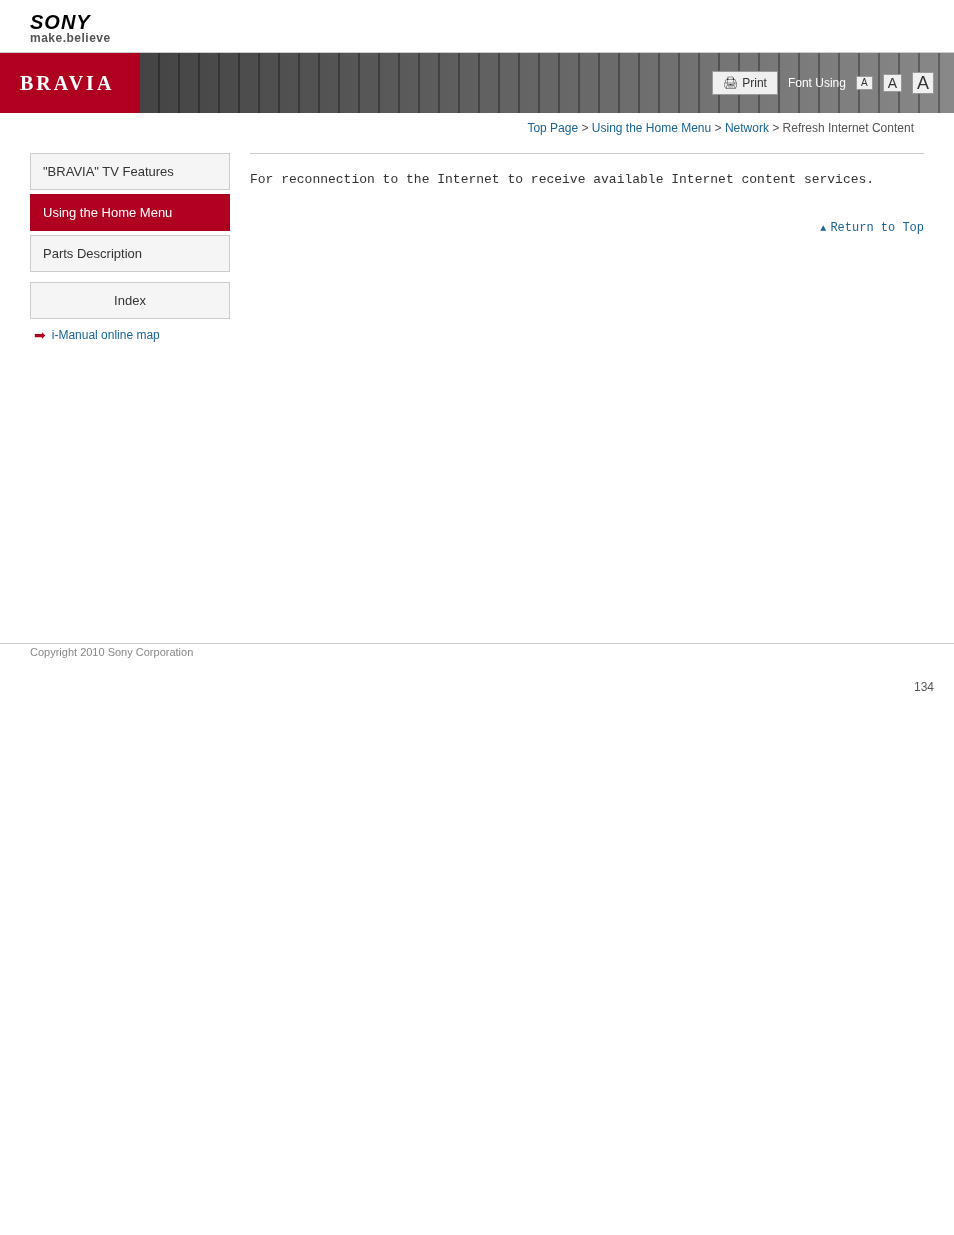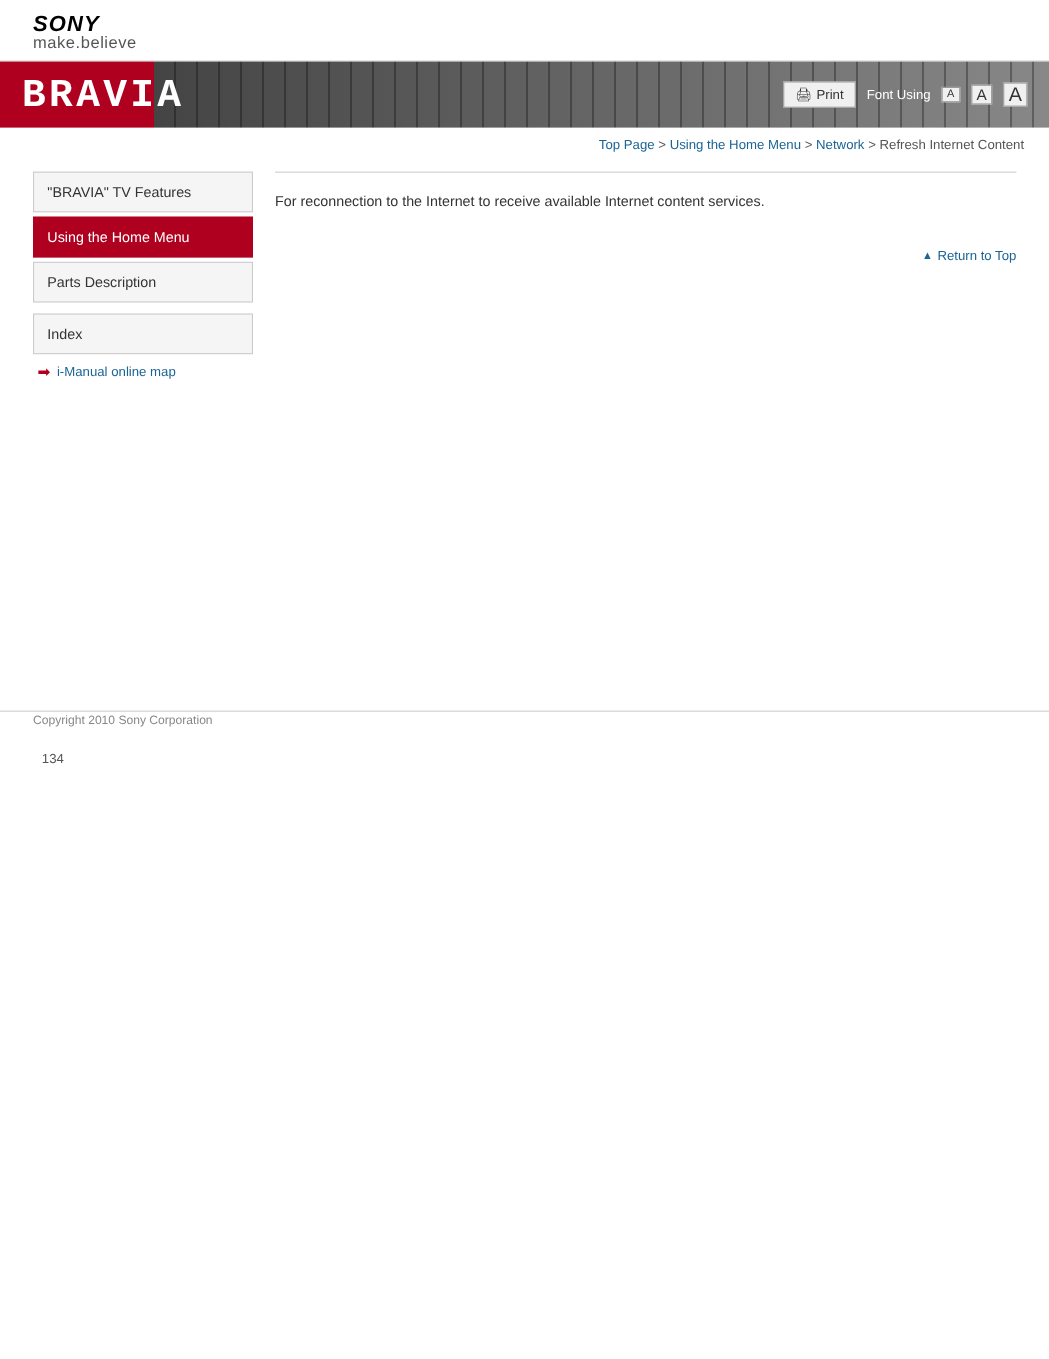--- a/index.html
+++ b/index.html
@@ -23,23 +23,24 @@
       line-height: 1;
     }
     .sony-logo .sony-text {
       font-size: 20px;
       font-weight: 900;
       letter-spacing: 1px;
       color: #000;
       font-style: italic;
     }
     .sony-logo .tagline {
-      font-size: 15px;
+      font-size: 12px;
       color: #555;
       letter-spacing: 0.5px;
+      font-weight: bold;
     }
 
     
     .bravia-banner {
       background: linear-gradient(to right, #b00020 0%, #b00020 140px, #444 140px, #888 100%);
       height: 60px;
       display: flex;
       align-items: center;
       justify-content: space-between;
       padding: 0 20px;
@@ -53,25 +54,25 @@
       background: repeating-linear-gradient(
         90deg,
         transparent,
         transparent 18px,
         rgba(0,0,0,0.3) 18px,
         rgba(0,0,0,0.3) 20px
       );
       pointer-events: none;
     }
     .bravia-title {
-      font-size: 36px;
+      font-size: 20px;
       font-weight: bold;
       color: #fff;
       letter-spacing: 3px;
-      font-family: Liberation Mono, monospace;
+      font-family: Liberation Serif, serif;
       z-index: 1;
     }
     .banner-controls {
       display: flex;
       align-items: center;
       gap: 10px;
       z-index: 1;
     }
     .print-btn {
       background: #f0f0f0;
@@ -96,21 +97,21 @@
       line-height: 1;
       padding: 1px 4px;
     }
     .font-btn.small { font-size: 10px; }
     .font-btn.medium { font-size: 14px; }
     .font-btn.large { font-size: 18px; }
 
     
     .breadcrumb-bar {
       text-align: right;
-      padding: 8px 23px;
+      padding: 8px 40px;
       font-size: 12px;
     }
     .breadcrumb-bar a {
       color: #1a6496;
       text-decoration: none;
     }
     .breadcrumb-bar span { color: #555; }
 
     
     .main-layout {
@@ -138,47 +139,49 @@
       text-decoration: none;
     }
     .sidebar-item.active {
       background: #b00020;
       color: #fff;
       border-color: #b00020;
     }
     .sidebar-divider { margin: 10px 0; }
     .sidebar-index {
       display: block;
-      padding: 10px 12px;
+      padding: 10px 28px;
       border: 1px solid #ccc;
       background: #f5f5f5;
       font-size: 13px;
       color: #333;
       cursor: pointer;
       text-decoration: none;
+      text-align: center;
     }
     .imanual-link {
       display: flex;
       align-items: center;
       gap: 6px;
       padding: 8px 0 0 4px;
       font-size: 12px;
       color: #1a6496;
       text-decoration: none;
       cursor: pointer;
     }
     .arrow-icon {
       color: #b00020;
       font-size: 14px;
     }
 
     
     .content-area {
       flex: 1;
       padding-top: 10px;
+      font-family: Liberation Mono, monospace;
     }
     .content-divider {
       border: none;
       border-top: 1px solid #ccc;
       margin-bottom: 16px;
     }
     .content-text {
       font-size: 13px;
       color: #333;
       line-height: 1.6;
@@ -207,25 +210,24 @@
     .page-footer {
       border-top: 1px solid #ccc;
       padding: 2px 30px;
       font-size: 11px;
       color: #888;
       margin: 0 0;
     }
 
     
     .page-number {
-      text-align: left;
+      text-align: right;
       padding: 20px;
       font-size: 12px;
       color: #555;
-      margin-left: 18px;
     }
   </style>
 </head>
 <body>
 
 <div class="top-header">
   <div class="sony-logo">
     <span class="sony-text">SONY</span>
     <span class="tagline">make.believe</span>
   </div>

